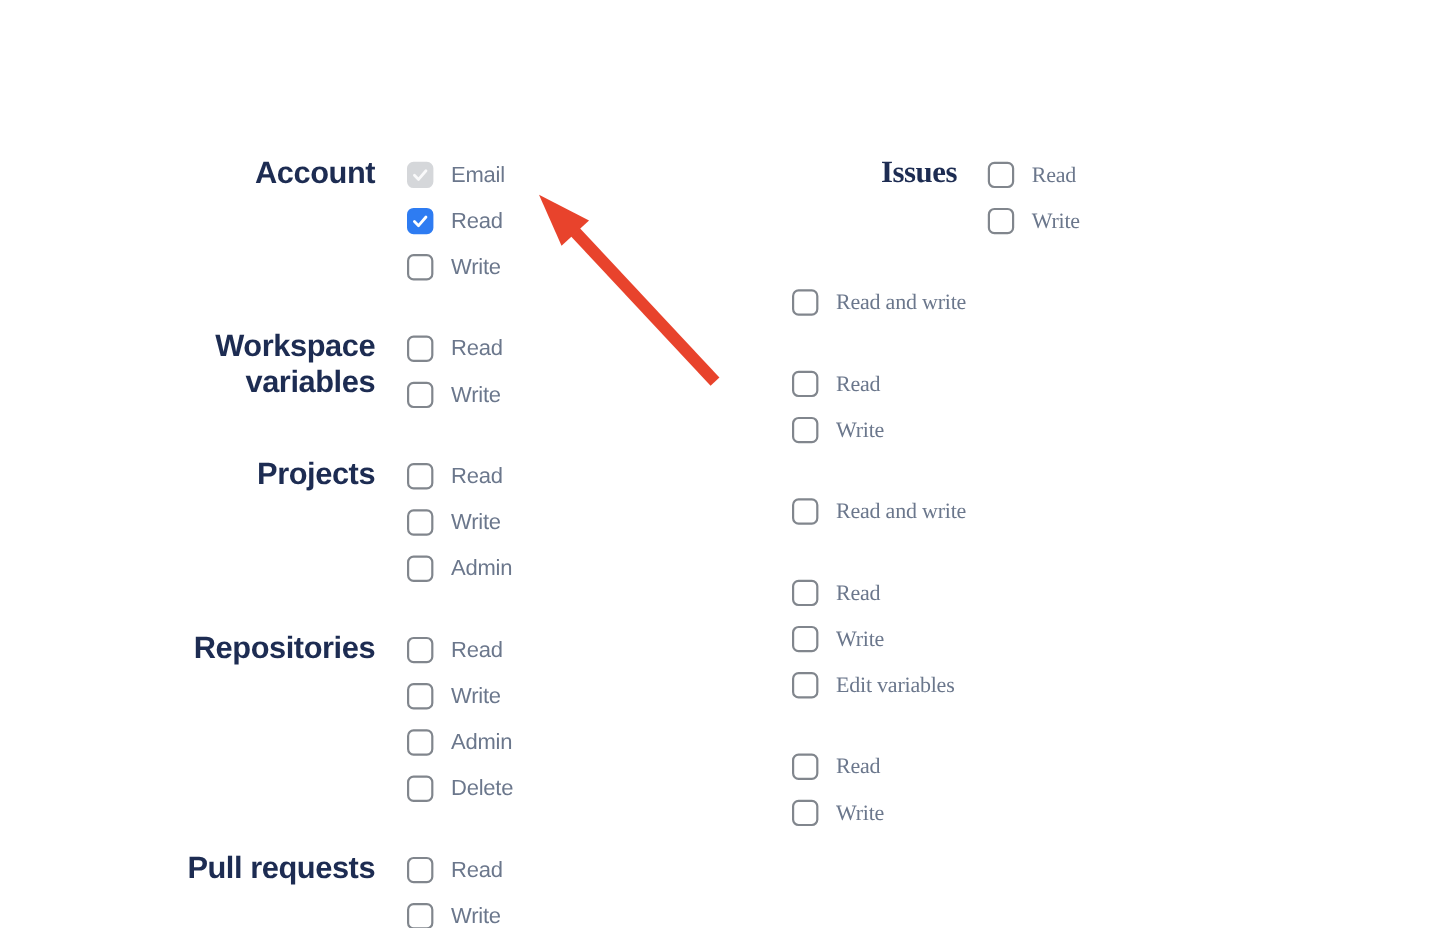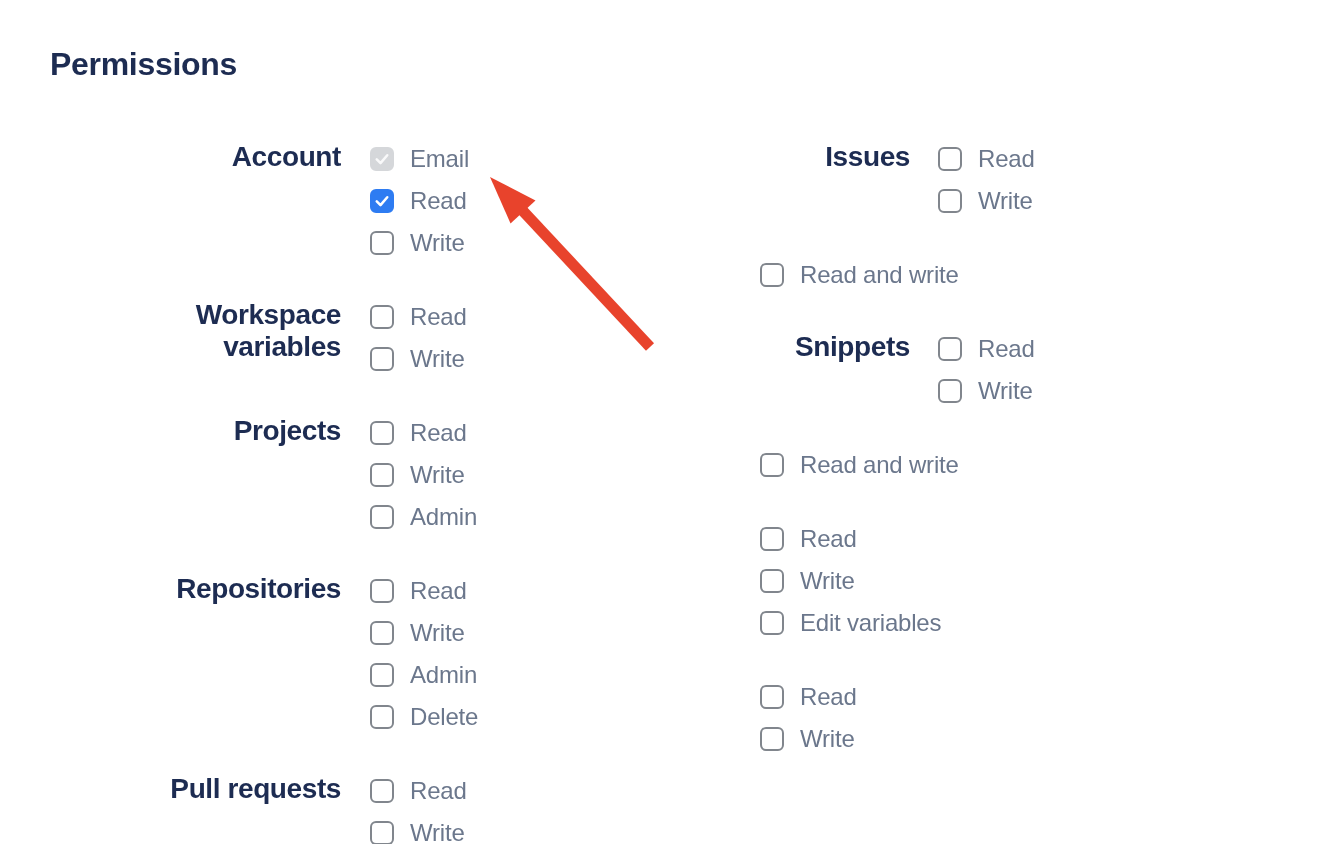--- a/index.html
+++ b/index.html
@@ -17,21 +17,21 @@
     width:1322px;height:844px;position:relative;overflow:hidden;
   }
   .canvas{position:absolute;inset:0;background:#fff;}
   .page-title{
     position:absolute;left:50px;top:46px;
     font-size:32px;font-weight:bold;color:var(--navy);
     letter-spacing:-0.3px;
   }
   .col{position:absolute;top:115px;display:flex;flex-direction:column;margin-top:32px;}
   .col-left{left:161px;}
-  .col-right{left:760px;}
+  .col-right{left:720px;font-family:Liberation Serif, serif;}
   .group{display:flex;margin-bottom:50px;}
   .group:last-child{margin-bottom:0;}
   .col-left .glabel{width:180px;margin-right:29px;}
   .col-right .glabel{width:150px;margin-right:28px;}
   .glabel{
     text-align:right;color:var(--navy);
     font-size:28px;font-weight:bold;line-height:32px;
     letter-spacing:-0.4px;margin-top:-6px;flex:none;
   }
   .opts{display:flex;flex-direction:column;}
@@ -44,31 +44,30 @@
   }
   .cb svg{display:none;width:18px;height:18px;}
   .cb.checked{background:var(--accent-blue);border-color:var(--accent-blue);}
   .cb.checked svg{display:block;}
   .cb.checked svg path{stroke:#ffffff;}
   .cb.disabled{background:var(--disabled-bg);border-color:var(--disabled-bg);}
   .cb.disabled svg{display:block;}
   .cb.disabled svg path{stroke:#ffffff;stroke-opacity:0.85;}
   .olabel{
     margin-left:16px;color:var(--gray-text);
-    font-size:24px;line-height:24px;letter-spacing:-0.2px;
+    font-size:20px;line-height:24px;letter-spacing:-0.2px;
     white-space:nowrap;
   }
   .arrow-overlay{position:absolute;inset:0;pointer-events:none;}
 </style>
 </head>
 <body>
 
 <div class="canvas">
 
-  <h2 class="page-title">Permissions</h2>
 
   <div class="col col-left">
 
     <section class="group">
       <div class="glabel">Account</div>
       <div class="opts">
         <label class="row">
           <span class="cb checked disabled">
               <svg viewBox="0 0 24 24" fill="none">
                 <path d="M5 12.5 L10 17.5 L19 7" stroke-width="3.4" stroke-linecap="round" stroke-linejoin="round"></path>
@@ -180,21 +179,20 @@
     <section class="group">
       <div class="opts">
         <label class="row">
           <span class="cb"></span>
           <span class="olabel">Read and write</span>
         </label>
       </div>
     </section>
 
     <section class="group">
-      <div class="glabel">Snippets</div>
       <div class="opts">
         <label class="row">
           <span class="cb"></span>
           <span class="olabel">Read</span>
         </label>
         <label class="row">
           <span class="cb"></span>
           <span class="olabel">Write</span>
         </label>
       </div>

